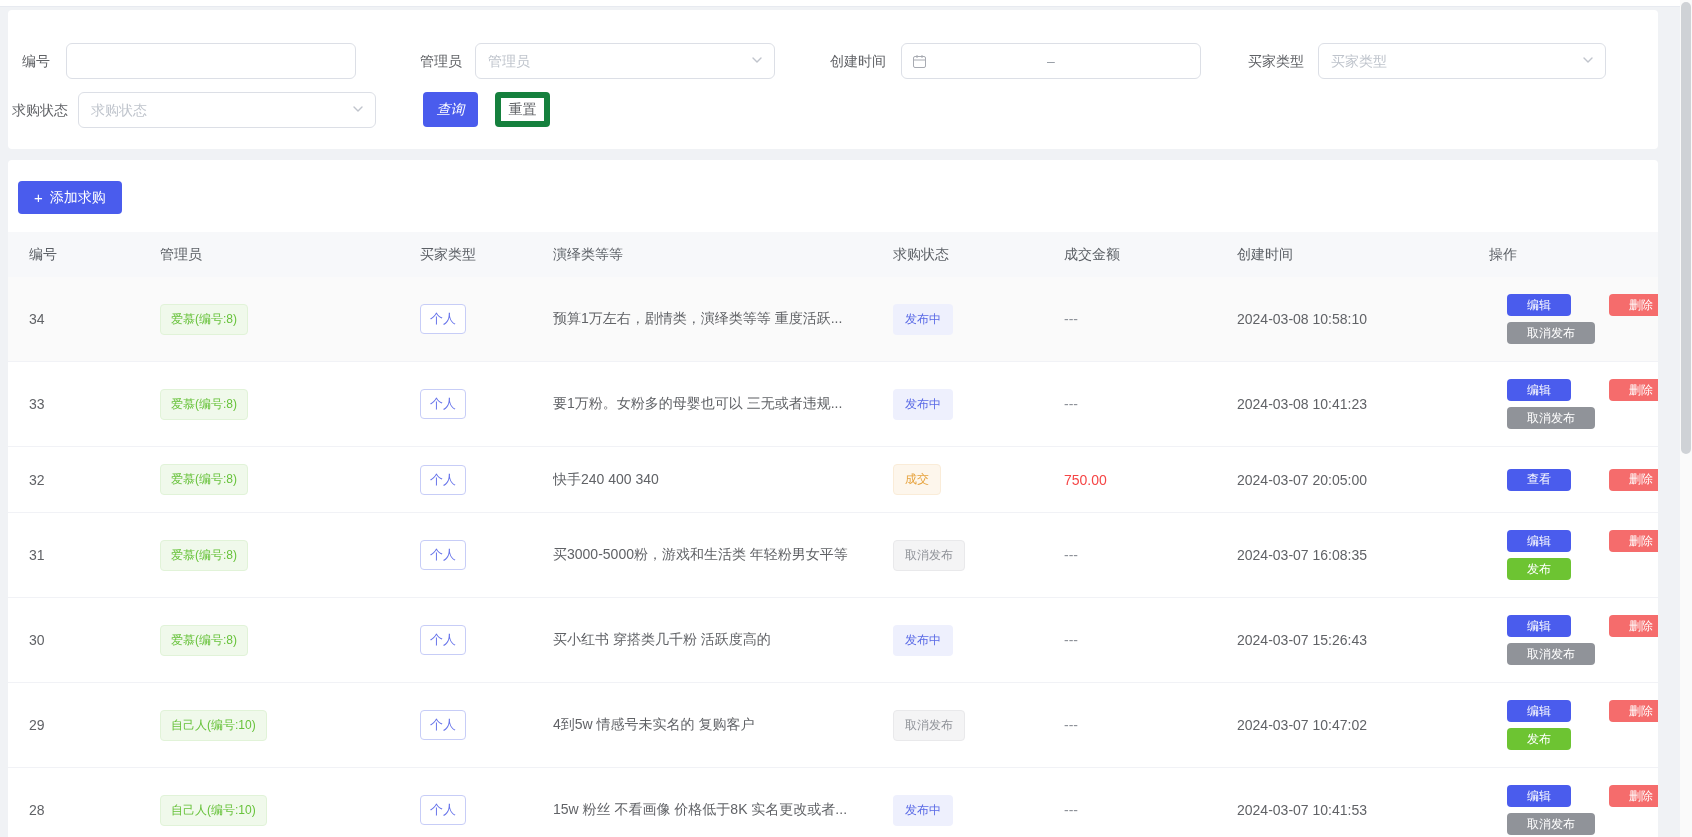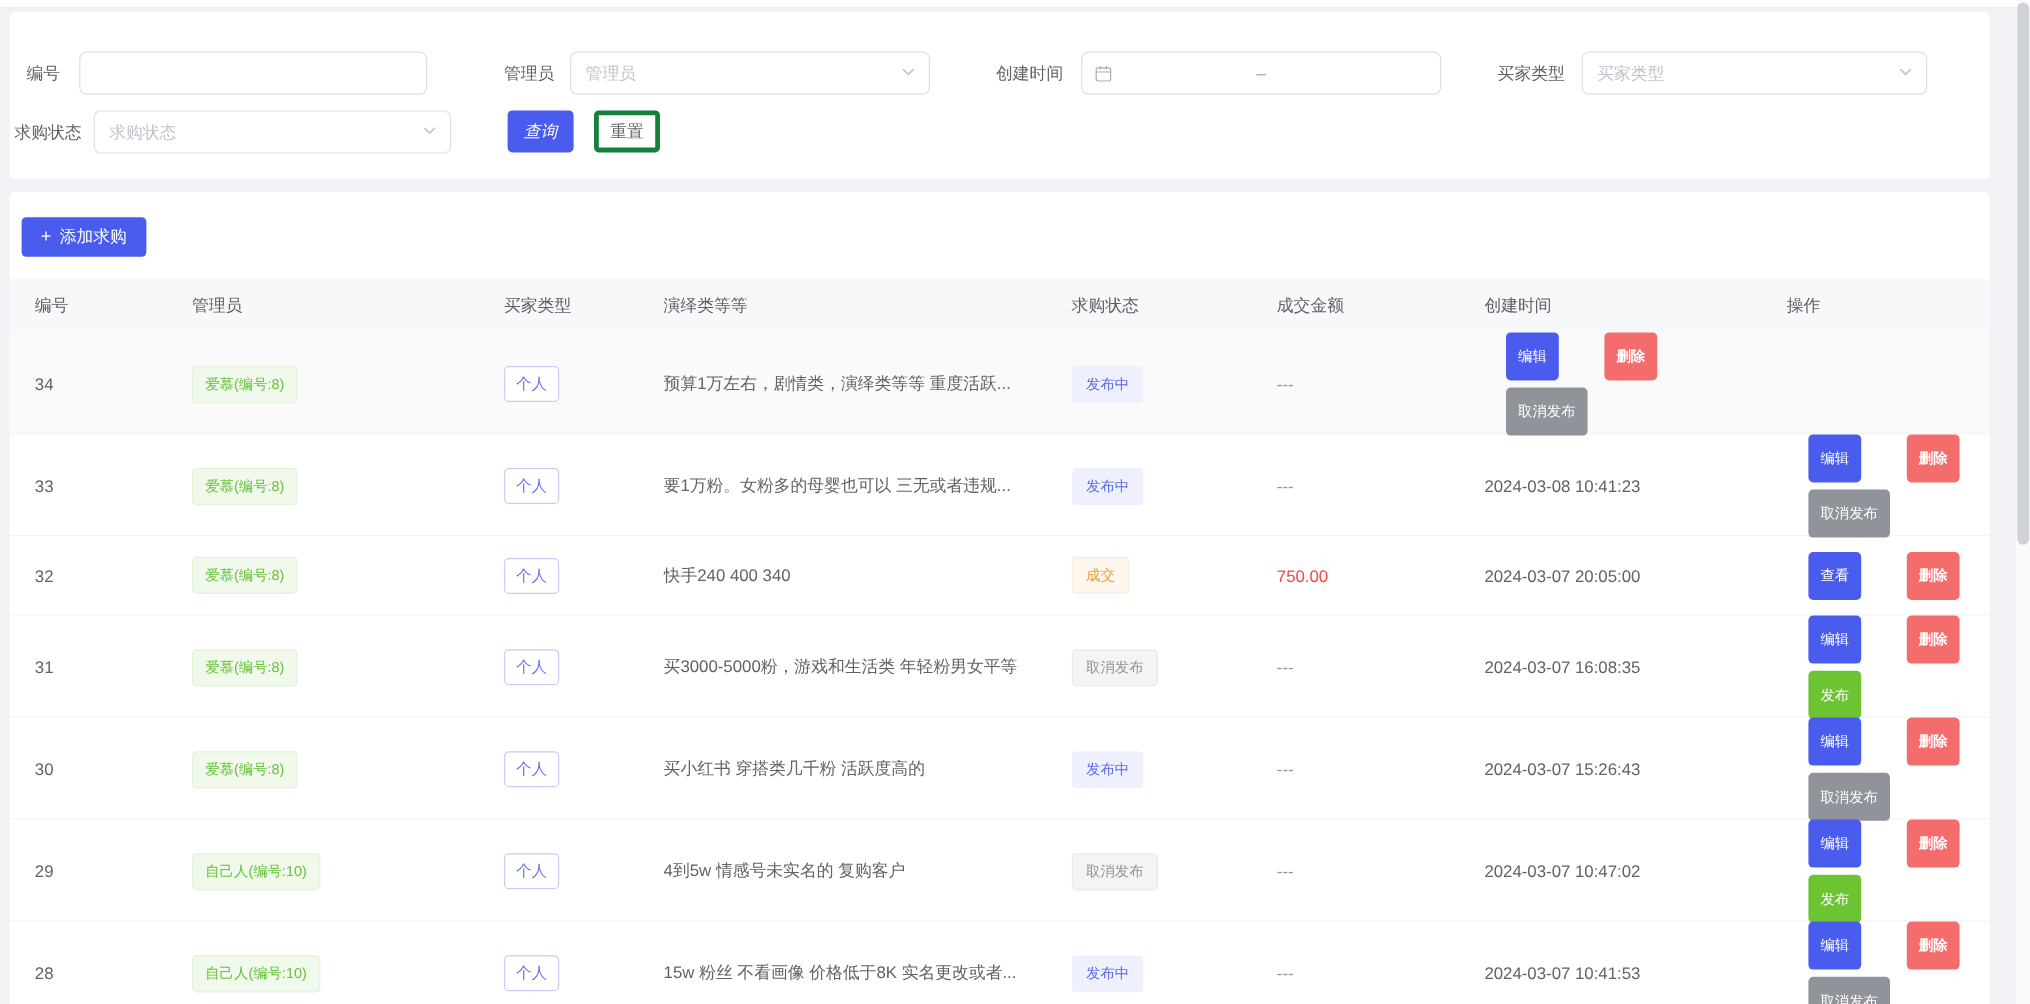--- a/index.html
+++ b/index.html
@@ -28,21 +28,21 @@
     height:100%; padding:0 12px; font:inherit; color:#606266; min-width:0;
   }
   .ctrl input::placeholder { color:#bfc4cc; }
   .ctrl .chev { margin-right:10px; flex:none; }
   .daterange { justify-content:center; }
   .daterange .cal { position:absolute; left:10px; top:10px; }
   .daterange .sep { color:#9aa0a8; }
 
   .btn { border:none; border-radius:4px; font:inherit; cursor:pointer; }
   .btn-primary { background:var(--primary); color:#fff; }
-  .btn-plain { background:#fff; color:#606266; border:4px solid #15803d; }
+  .btn-plain { background:#fff; color:#606266; border:6px solid #15803d; }
   .search-btn { position:absolute; left:415px; top:82px; width:55px; height:35px;font-style:italic; }
   .reset-btn  { position:absolute; left:487px; top:82px; width:55px; height:35px; }
 
   
   .add-btn {
     position:absolute; left:10px; top:21px; height:33px; padding:0 16px;
     background:var(--primary); color:#fff; font-size:14px;
     display:flex; align-items:center; gap:7px;
   }
   .add-btn .plus { font-size:15px; line-height:1; }
@@ -72,23 +72,23 @@
   .tag-status { font-size:12px; padding:6px 11px; border-radius:4px; border:1px solid transparent; }
   .st-publishing { background:var(--status-blue-bg); color:var(--status-blue-fg); }
   .st-deal { background:var(--status-orange-bg); border-color:var(--status-orange-border); color:var(--status-orange-fg); }
   .st-cancelled { background:var(--status-gray-bg); border-color:var(--status-gray-border); color:var(--info); }
 
   .amount { color:#8f939a; }
   .amount.deal { color:var(--deal-red); }
 
   .td-actions { flex-direction:column; align-items:flex-start; justify-content:center; gap:6px; padding-left:18px; overflow:visible; }
   .aline { display:flex; gap:38px; }
-  .abtn { height:40px; padding:0 10px; font-size:12px; color:#fff; border:none; border-radius:4px; cursor:pointer; white-space:nowrap; }
+  .abtn { height:22px; padding:0 20px; font-size:12px; color:#fff; border:none; border-radius:4px; cursor:pointer; white-space:nowrap; }
   .abtn.primary { background:var(--primary); }
-  .abtn.danger  { background:var(--danger);font-weight:bold; }
+  .abtn.danger  { background:var(--danger); }
   .abtn.info    { background:var(--info); }
   .abtn.success { background:var(--success-btn); }
 
   
   .vscroll { position:absolute; right:0; top:0; width:12px; height:837px; background:#fafafa; }
   .vscroll .thumb { position:absolute; top:2px; left:1px; width:10px; height:452px; background:#cfd2d6; border-radius:5px; }
 </style>
 </head>
 <body>
 
@@ -173,20 +173,21 @@
     <div class="td">
             <span class="tag-buyer">个人</span>
           </div>
     <div class="td">预算1万左右，剧情类，演绎类等等 重度活跃...</div>
     <div class="td">
             <span class="tag-status st-publishing">发布中</span>
           </div>
     <div class="td">
             <span class="amount">---</span>
           </div>
+    <div class="td">2024-03-08 10:58:10</div>
     <div class="td td-actions">
       <div class="aline">
               <button class="abtn primary">编辑</button>
               <button class="abtn danger">删除</button>
             </div>
       <div class="aline">
               <button class="abtn info">取消发布</button>
             </div>
     </div>
   </div>

